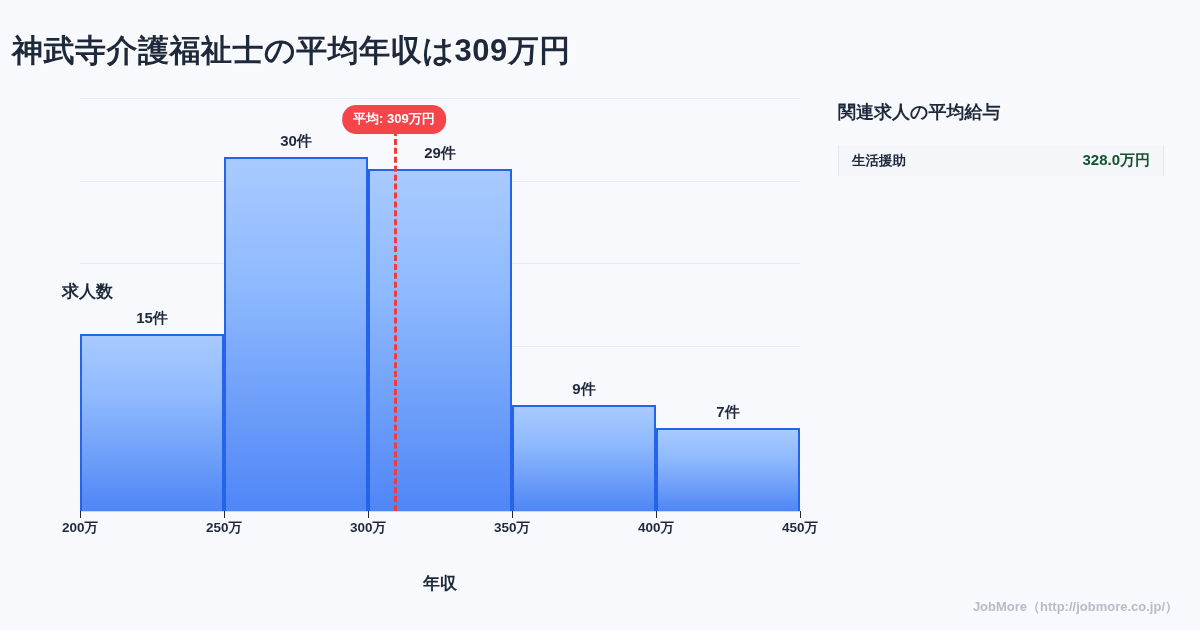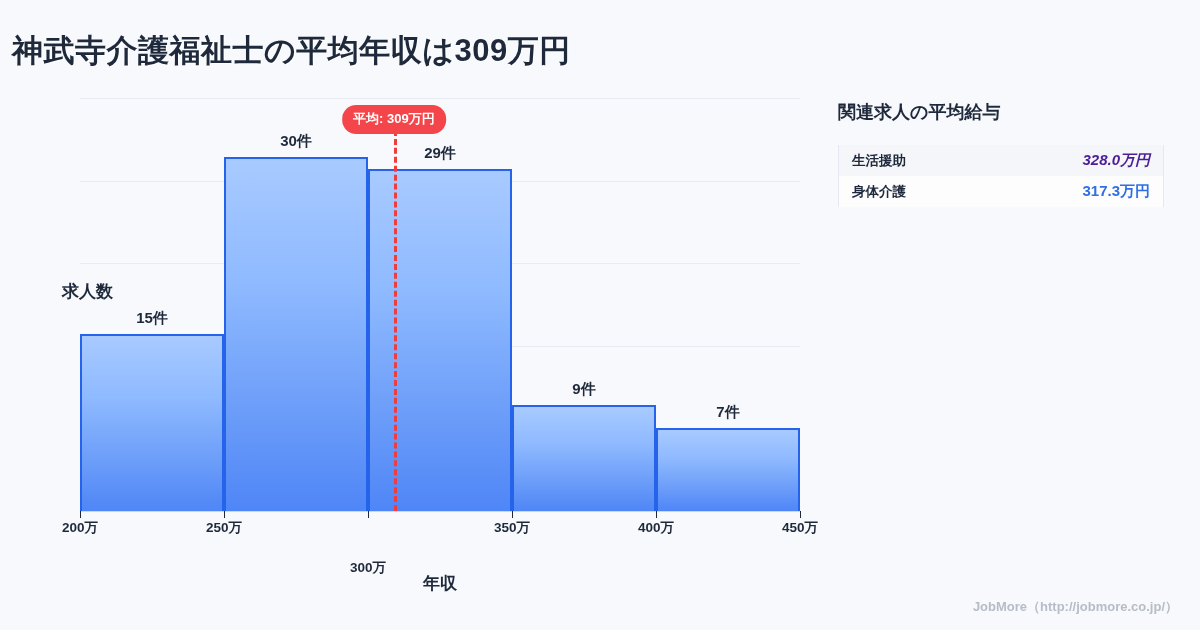--- a/index.html
+++ b/index.html
@@ -231,44 +231,40 @@
     <div class="bar-label" style="left: 368px; width: 144px; top: 143.8px;">29件</div>
     <div class="bar" style="left: 512px; width: 144px; height: 106.2px; position: absolute; top: 404.8px; bottom: auto;"></div>
     <div class="bar-label" style="left: 512px; width: 144px; top: 379.8px;">9件</div>
     <div class="bar" style="left: 656px; width: 144px; height: 82.6px; position: absolute; top: 428.4px; bottom: auto;"></div>
     <div class="bar-label" style="left: 656px; width: 144px; top: 403.4px;">7件</div>
     <div class="tick-mark" style="left: 80px;"></div>
     <div class="tick" style="left: 80px;">200万</div>
     <div class="tick-mark" style="left: 224px;"></div>
     <div class="tick" style="left: 224px;">250万</div>
     <div class="tick-mark" style="left: 368px;"></div>
-    <div class="tick" style="left: 368px; margin-top: 40px;">300万</div>
+    <div class="tick" style="left: 368px;">300万</div>
     <div class="tick-mark" style="left: 512px;"></div>
     <div class="tick" style="left: 512px;">350万</div>
     <div class="tick-mark" style="left: 656px;"></div>
     <div class="tick" style="left: 656px;">400万</div>
     <div class="tick-mark" style="left: 800px;"></div>
     <div class="tick" style="left: 800px;">450万</div>
     <div id="average-line" style="left: 393.92px;"></div>
     <div id="average-badge" style="left: 393.92px; border-radius: 14px;">平均: 309万円</div>
   </div>
 
 <div id="x-axis-title">年収</div>
 
 <div id="y-axis-title">求人数</div>
 
 <div id="side-panel">
   <div id="side-panel-title">関連求人の平均給与</div>
   <table id="side-table">
     <tbody id="side-table-body">
         <tr class="row-alt">
           <td class="job-name">生活援助</td>
-          <td class="job-salary" style="color: #4c1d95; font-style: italic;">328.0万円</td>
-        </tr>
-        <tr class="row-plain">
-          <td class="job-name">身体介護</td>
-          <td class="job-salary" style="color: rgb(47, 111, 228);">317.3万円</td>
+          <td class="job-salary" style="color: #14532d;">328.0万円</td>
         </tr>
       </tbody>
   </table>
 </div>
 
 <div id="footer-credit">JobMore（http://jobmore.co.jp/）</div>
 
 </body></html>

